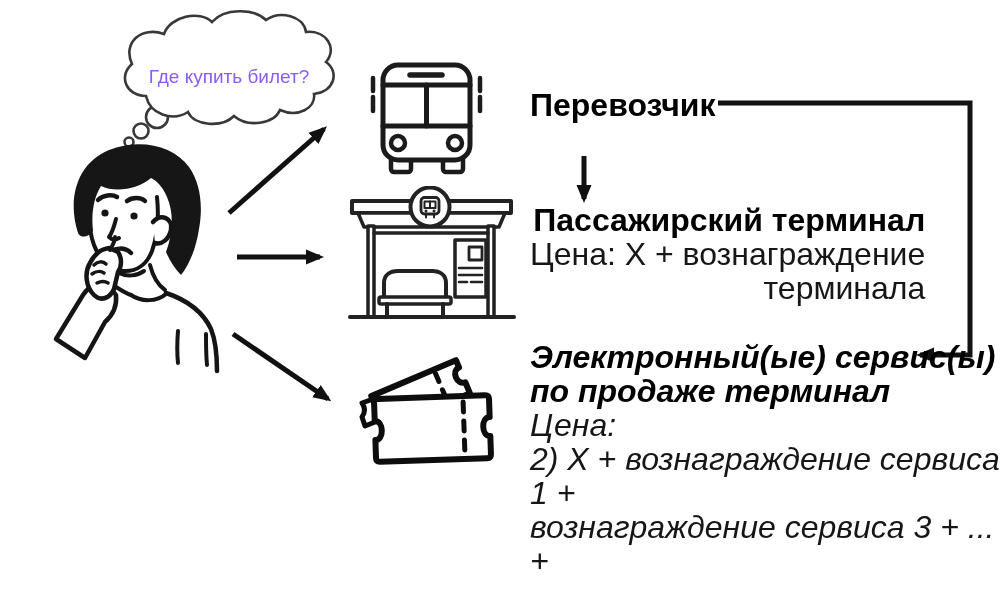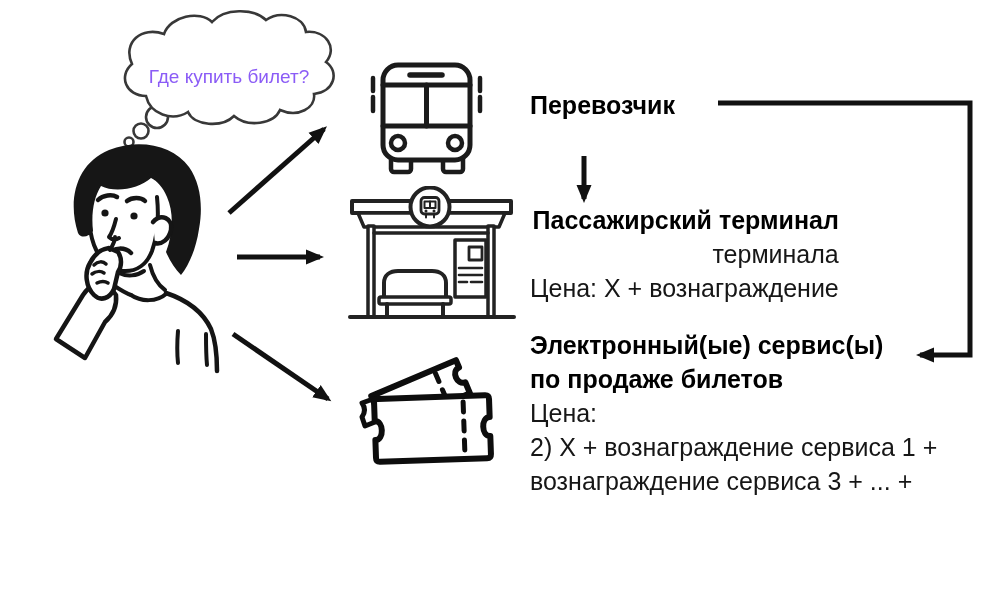--- a/index.html
+++ b/index.html
@@ -8,25 +8,25 @@
     overflow:hidden;
     font-family:"Liberation Sans","DejaVu Sans",sans-serif;
     color:#141414;
   }
   .abs{position:absolute;}
   svg{display:block;}
   .bubble-text{
     position:absolute;left:122px;top:66px;width:214px;
     text-align:center;font-size:19px;color:#8b5cf6;
   }
-  .section{position:absolute;left:530px;line-height:34px;font-size:25px;color:#161616;}
+  .section{position:absolute;left:530px;line-height:34px;font-size:32px;color:#161616;}
   .sec-title{font-weight:700;color:#000;}
   #sec-carrier{top:88px;}
   #sec-terminal{top:203px;text-align:right;}
-  #sec-services{top:328px;}
+  #sec-services{top:340px;font-style:italic;}
 </style>
 </head>
 <body>
 
 <div id="canvas">
 
   <svg class="abs" style="left:108px;top:4px" width="238" height="152" viewBox="0 0 238 152">
     <g fill="#ffffff" stroke="#383838" stroke-width="2.6">
       <circle cx="49" cy="113" r="11"></circle>
       <circle cx="33" cy="127" r="7.5"></circle>
@@ -152,25 +152,25 @@
       </g>
     </g>
   </svg>
 
   <div class="section" id="sec-carrier">
     <div class="sec-title">Перевозчик</div>
   </div>
 
   <div class="section" id="sec-terminal">
     <div class="sec-title">Пассажирский терминал</div>
+    <div>Цена: X + вознаграждение</div>
     <div>терминала</div>
-    <div>Цена: X + вознаграждение</div>
   </div>
 
   <div class="section" id="sec-services">
     <div class="sec-title">Электронный(ые) сервис(ы)</div>
-    <div class="sec-title">по продаже билетов</div>
+    <div class="sec-title">по продаже терминал</div>
     <div>Цена:</div>
     <div>2) X + вознаграждение сервиса 1 +</div>
     <div>вознаграждение сервиса 3 + ... +</div>
   </div>
 
 </div>
 
 </body></html>

